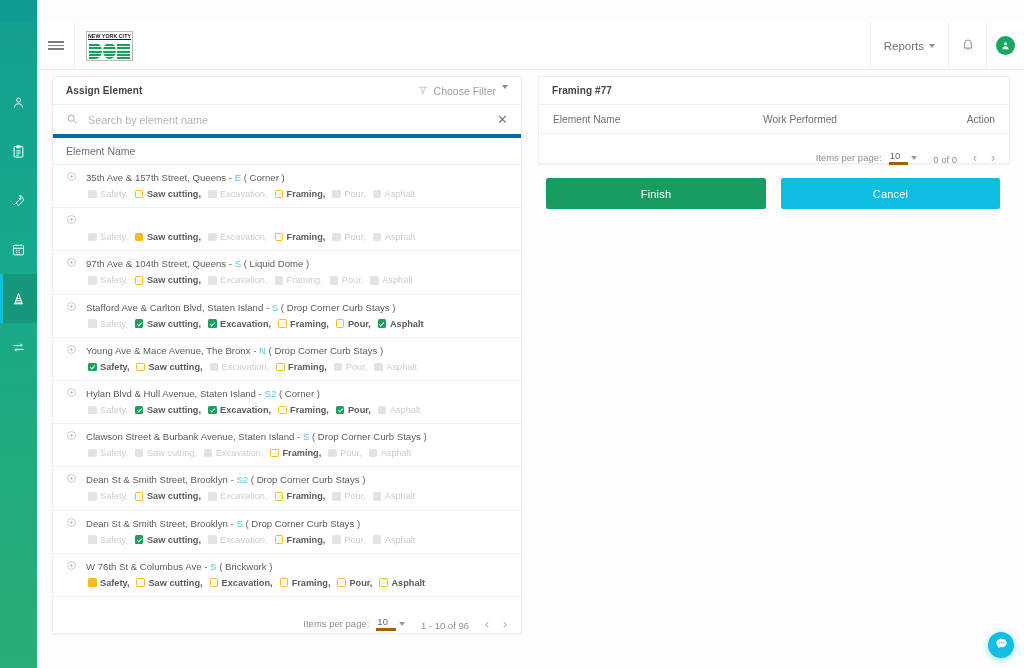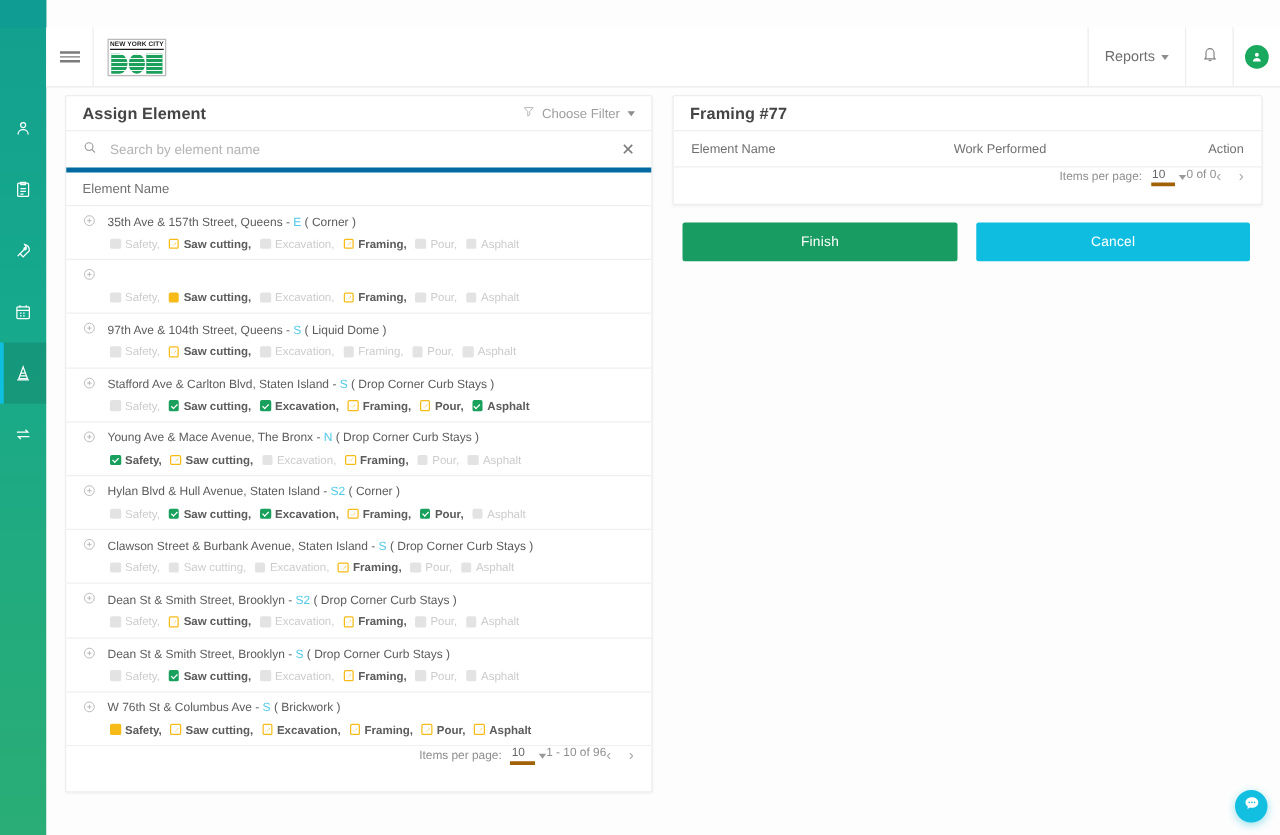--- a/index.html
+++ b/index.html
@@ -75,23 +75,23 @@
     position:absolute; background:#fff; border:1px solid #eeeeee; border-radius:2px;
     box-shadow: 0 1px 2px rgba(0,0,0,0.045);
   }
   .left-panel { left:52px; top:76px; width:470px; height:558px; }
   .right-panel { left:538px; top:76px; width:472px; height:88px; }
 
   .panel-head {
     height:28px; display:flex; align-items:center; padding:0 13px;
     border-bottom:1px solid #efefef;
   }
-  .panel-title { font-size:13px; font-weight:bold; color:#454545; letter-spacing:.1px; }
+  .panel-title { font-size:10px; font-weight:bold; color:#454545; letter-spacing:.1px; }
   .choose-filter {
-    margin-left:auto; display:flex; align-items:center; gap:6px;
+    margin-left:auto; display:flex; align-items:flex-start; gap:6px;
     color:#9e9e9e; font-size:10.5px;
   }
   .chev { width:0;height:0;border-left:3.6px solid transparent;border-right:3.6px solid transparent;border-top:4.4px solid #8d8d8d; }
 
   .search-row {
     height:33px; display:flex; align-items:center; padding:0 13px;
     border-bottom:4px solid #0369a1; gap:10px;
   }
   .search-input {
     flex:1; border:none; outline:none; font-size:10.8px; color:#444;
@@ -123,21 +123,21 @@
   .cb.full { background:#f7bb18; }
   .cb.done { background:#18a05c; }
   .cb.done::after {
     content:""; position:absolute; left:1.6px; top:2.4px; width:4.4px; height:2.2px;
     border-left:1.3px solid #fff; border-bottom:1.3px solid #fff; transform:rotate(-45deg);
   }
   .tl-off { color:#cccccc; }
   .tl-on { color:#5c5c5c; font-weight:bold; }
 
   .paginator {
-    display:flex; align-items:flex-start; justify-content:flex-end; gap:0;
+    display:flex; align-items:flex-end; justify-content:flex-end; gap:16px;
     padding:0 14px; font-size:9.5px; color:#8e8e8e;
   }
   .left-paginator { height:34px; }
   .right-paginator { height:31px; }
   .ipp { display:flex; align-items:center; gap:7px; }
   .ipp-val { color:#666; border-bottom:3px solid #a16207; padding:0 8px 1px 1px; }
   .ipp-arrow { width:0;height:0;border-left:3.2px solid transparent;border-right:3.2px solid transparent;border-top:4px solid #9a9a9a; margin-left:-4px;}
   .pg-nav { display:flex; align-items:center; gap:14px; color:#a9a9a9; font-size:12px; }
   .pg-nav span { cursor:pointer; }
 

